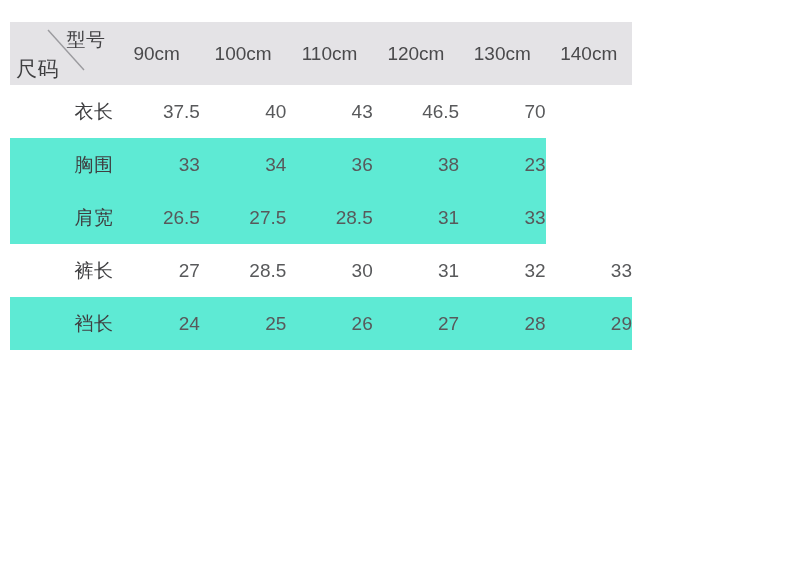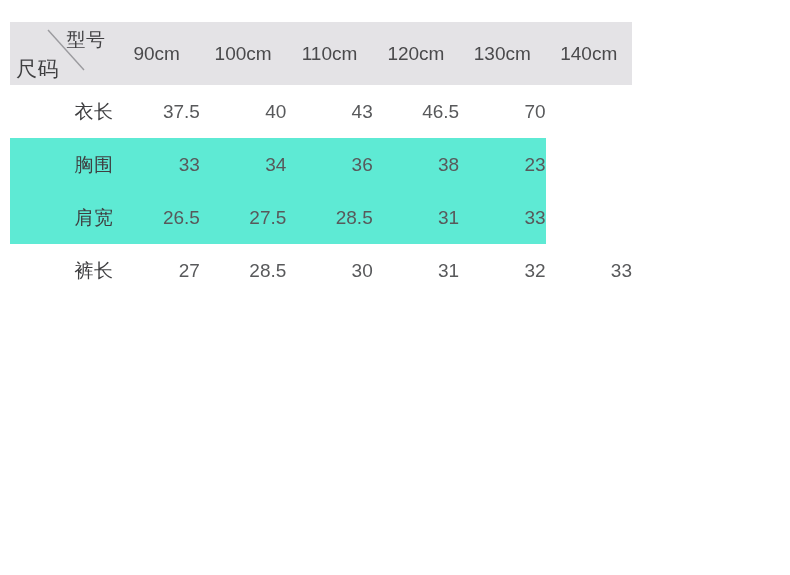--- a/index.html
+++ b/index.html
@@ -192,19 +192,28 @@
       <tr class="data-row">
         <td class="row-label">裤长</td>
         <td class="filled">27</td>
         <td class="filled">28.5</td>
         <td class="filled">30</td>
         <td class="filled">31</td>
         <td class="filled">32</td>
         <td class="filled">33</td>
       </tr>
 
+      <tr class="data-row striped">
+        <td class="row-label filled">裆长</td>
+        <td class="filled">24</td>
+        <td class="filled">25</td>
+        <td class="filled">26</td>
+        <td class="filled">27</td>
+        <td class="filled">28</td>
+        <td class="filled">29</td>
+      </tr>
 
 
 
     </tbody>
   </table>
 
 </div>
 
 </body></html>

